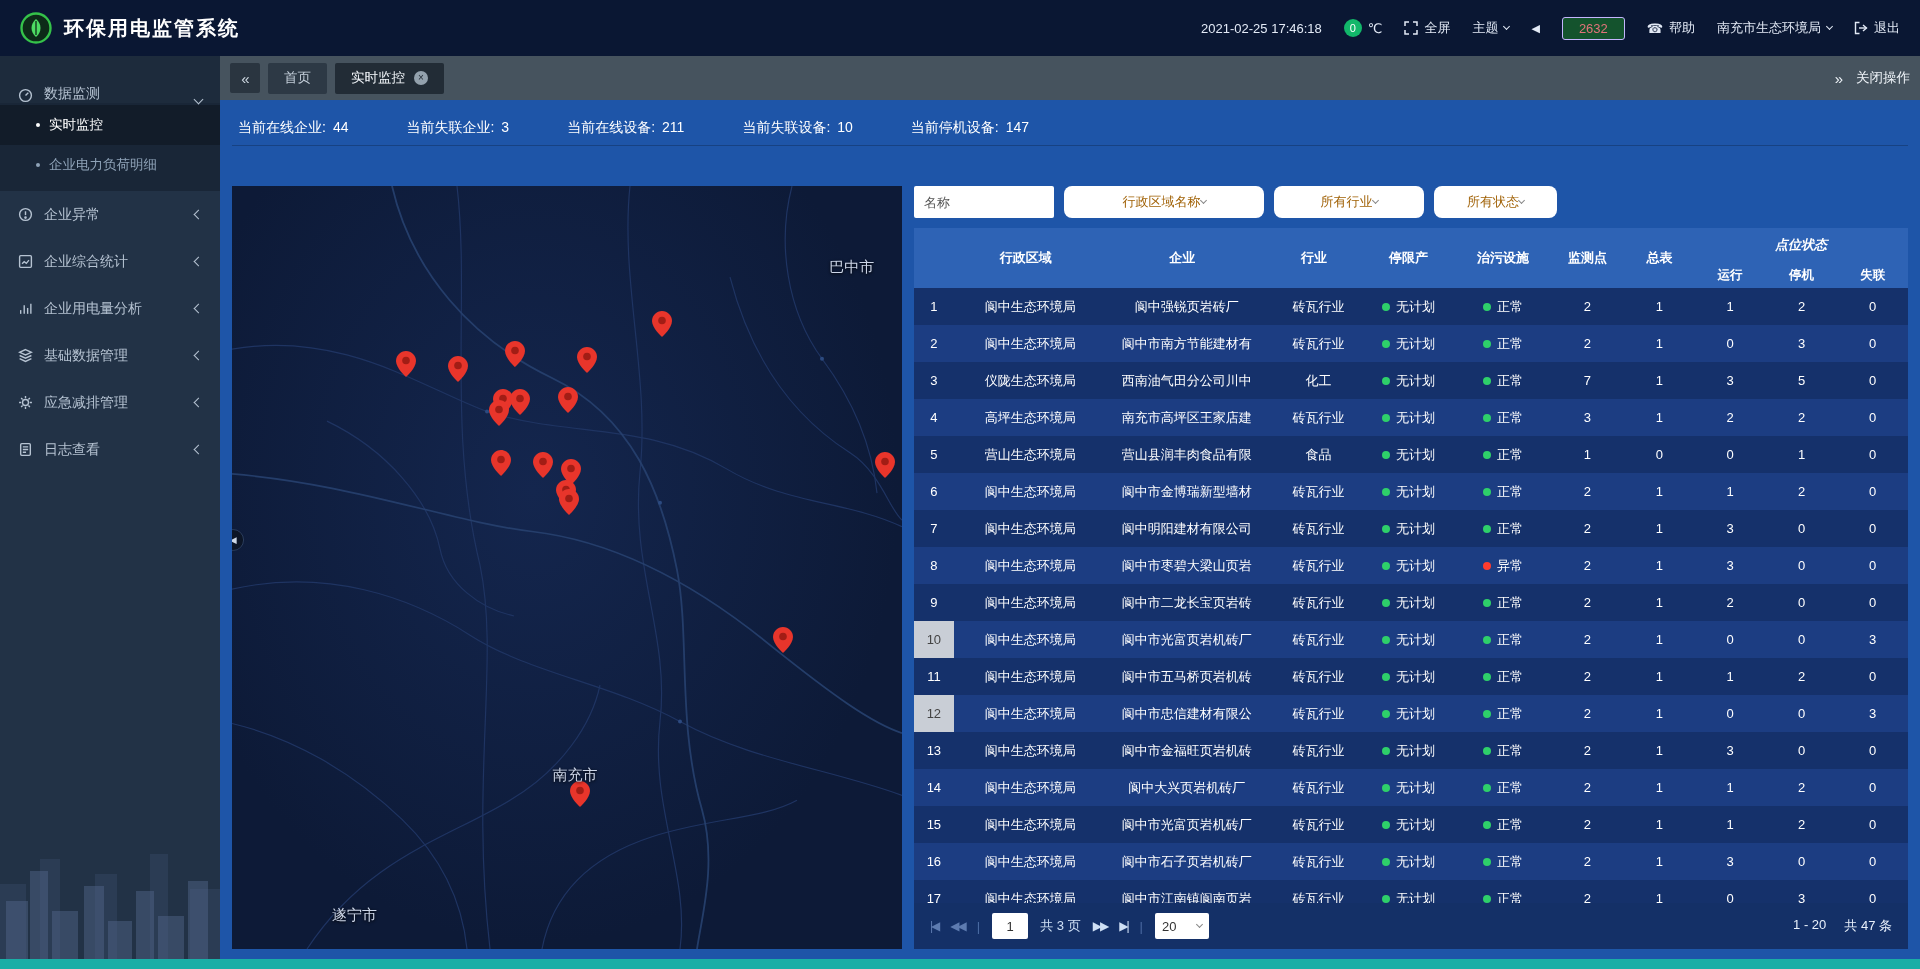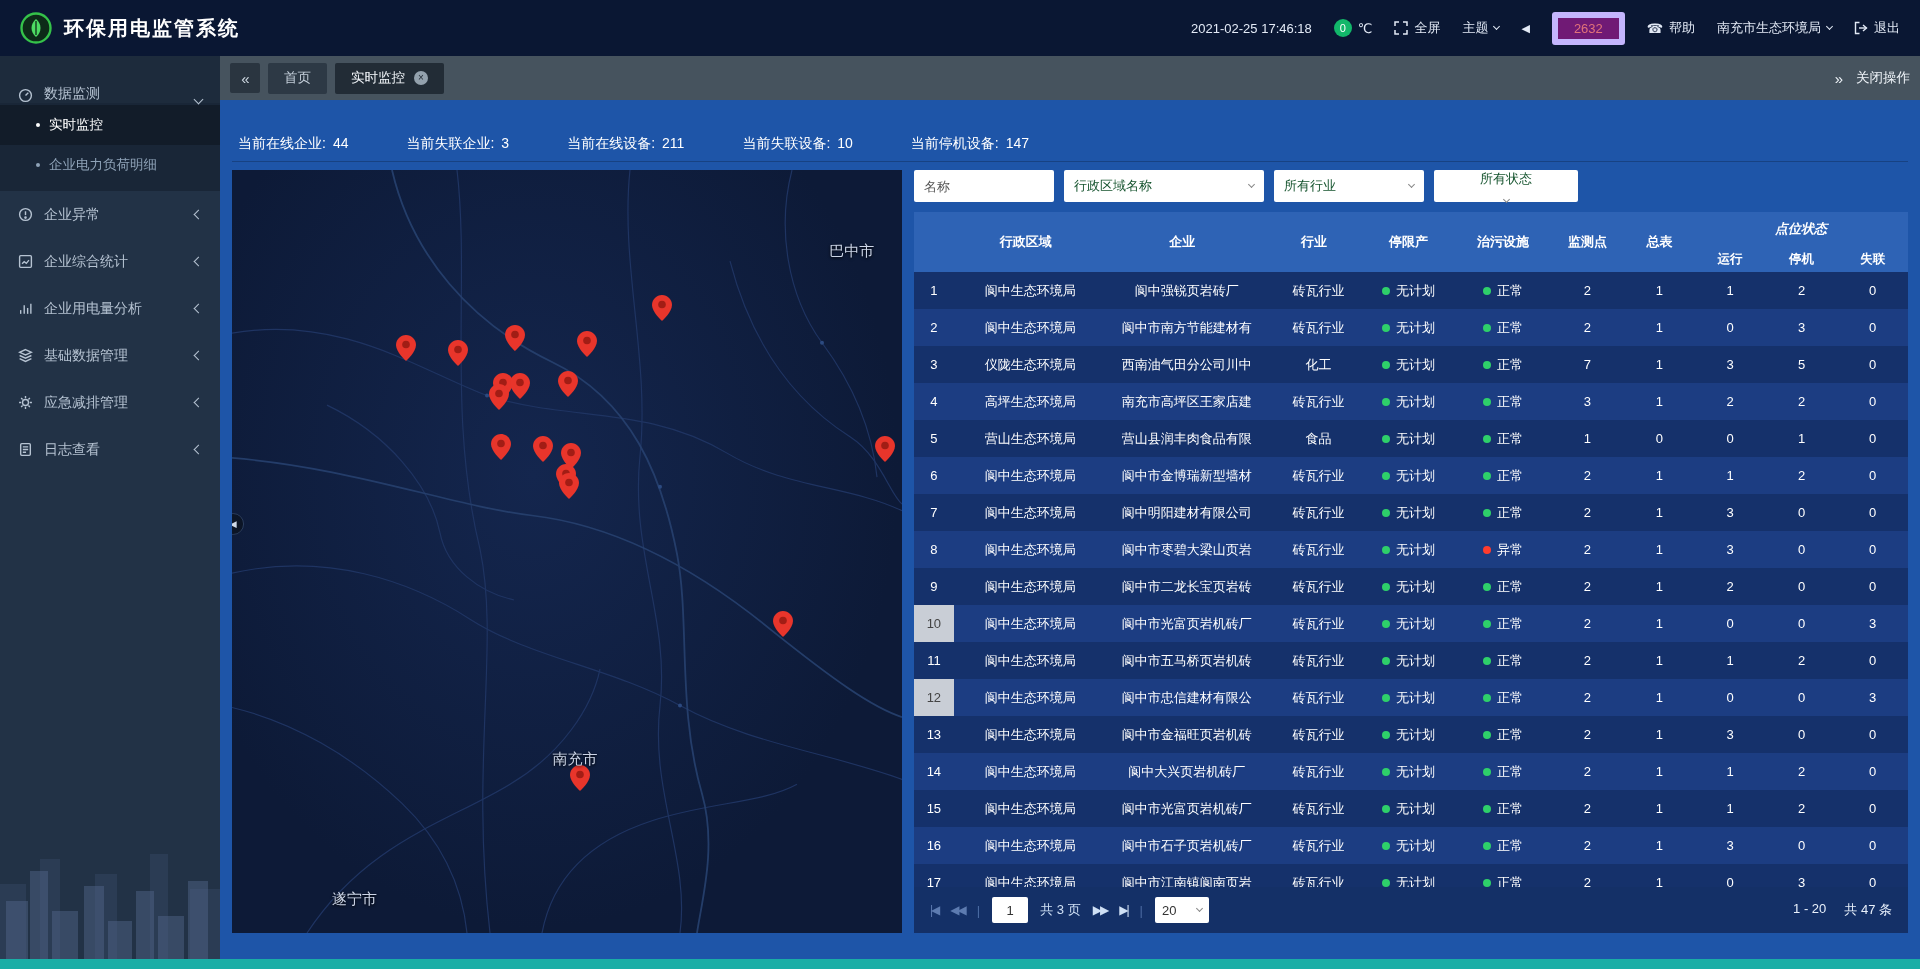--- a/index.html
+++ b/index.html
@@ -9,21 +9,21 @@
 
   
   .topbar{height:56px;background:#0a1733;display:flex;align-items:center;
     justify-content:space-between;padding:0 20px;color:#fff;flex-shrink:0;}
   .brand{display:flex;align-items:center;gap:12px;}
   .app-title{font-size:20px;font-weight:bold;letter-spacing:2px;}
   .topbar-right{display:flex;align-items:center;gap:22px;font-size:13px;color:#e3eaf6;}
   .tb-item{display:flex;align-items:center;gap:6px;cursor:pointer;white-space:nowrap;}
   .temp-circle{width:18px;height:18px;border-radius:50%;background:#12b76a;color:#fff;
     font-size:11px;display:inline-flex;align-items:center;justify-content:center;}
-  .badge-pill{background:#701a75;border:6px solid #c4b5fd;color:#e2737a;
+  .badge-pill{background:#14532d;border:1px solid #c4b5fd;color:#e2737a;
     padding:3px 16px;border-radius:3px;font-size:13px;}
   .chev{display:inline-block;width:7px;height:7px;border-right:1.6px solid currentColor;
     border-bottom:1.6px solid currentColor;}
   .chev.down{transform:rotate(45deg);margin-top:-3px;}
   .chev.left{transform:rotate(135deg);}
   .chev.small{width:5px;height:5px;}
   .tri{font-size:11px;line-height:1;}
 
   
   .main{flex:1;display:flex;min-height:0;}
@@ -54,22 +54,22 @@
   .tab{height:31px;padding:0 16px;background:#2d3945;display:flex;align-items:center;
     gap:9px;font-size:13.5px;border-radius:2px;cursor:pointer;color:#c3ced9;}
   .tab.active{background:#222c36;color:#f2f6fa;}
   .tab-close{width:14px;height:14px;border-radius:50%;background:#93a1ad;color:#222c36;
     font-size:10px;line-height:14px;text-align:center;cursor:pointer;}
   .tab-right{margin-left:auto;display:flex;align-items:center;gap:14px;color:#eef3f8;
     font-size:13.5px;}
   .dbl-arrow{font-size:15px;letter-spacing:-1px;cursor:pointer;}
 
   
-  .workspace{flex:1;background:#1e55a8;padding:26px 12px;display:flex;
-    flex-direction:column;min-height:0;}
+  .workspace{flex:1;background:#1e55a8;padding:10px 12px;display:flex;
+    flex-direction:column;min-height:0;gap:32px;}
   .statsbar{display:flex;gap:58px;color:#fff;font-size:14px;height:36px;
     align-items:center;padding:0 6px;border-bottom:1px solid rgba(0,0,0,0.22);
     margin-bottom:8px;flex-shrink:0;}
   .stat{white-space:nowrap;}
   .stat .stat-val{margin-left:7px;}
   .panels{flex:1;display:flex;gap:12px;min-height:0;}
 
   
   .map{width:670px;background:#0d1a37;position:relative;overflow:hidden;flex-shrink:0;
     background-image:radial-gradient(ellipse at 45% 40%, #14264e 0%, #0d1a37 70%);}
@@ -80,24 +80,24 @@
   .collapse-handle{position:absolute;left:0;top:45%;width:22px;height:22px;border-radius:50%;
     background:#0c1526;border:1px solid #2a3c5c;color:#cfd9e8;display:flex;align-items:center;
     justify-content:center;font-size:9px;transform:translateX(-45%);cursor:pointer;z-index:5;}
 
   
   .right-panel{flex:1;display:flex;flex-direction:column;min-width:0;}
   .filters{display:flex;gap:10px;margin-bottom:10px;height:32px;flex-shrink:0;}
   .f-input{width:140px;background:#fff;border:none;outline:none;padding:0 10px;
     font-size:13px;color:#6d28d9;border-radius:2px;font-family:inherit;}
   .f-input::placeholder{color:#555;}
-  .f-select{display:flex;align-items:center;justify-content:space-between;background:#fff;
-    color:#14532d;padding:0 10px;font-size:13px;border-radius:2px;cursor:pointer;}
+  .f-select{display:flex;align-items:center;justify-content:center;background:#fff;
+    color:#a16207;padding:0 10px;font-size:13px;border-radius:8px;cursor:pointer;}
   .f-select .chev{color:#888;}
-  .w200{width:200px;} .w170{width:150px;} .w125{width:144px;flex-direction:column;}
+  .w200{width:200px;} .w170{width:150px;} .w125{width:123px;}
 
   .table-wrap{flex:1;overflow:hidden;min-height:0;}
   table.grid{width:100%;border-collapse:collapse;table-layout:fixed;color:#fff;font-size:13px;}
   .grid thead th{background:#2e63b5;font-weight:bold;text-align:center;}
   .grid thead tr:first-child th{height:34px;}
   .grid thead tr:last-child th{height:26px;font-size:12.5px;}
   .th-group{font-style:italic;}
   .grid tbody td{height:37px;text-align:center;white-space:nowrap;overflow:hidden;
     text-overflow:ellipsis;padding:0 3px;}
   .grid tbody tr:nth-child(odd){background:#15316b;}

